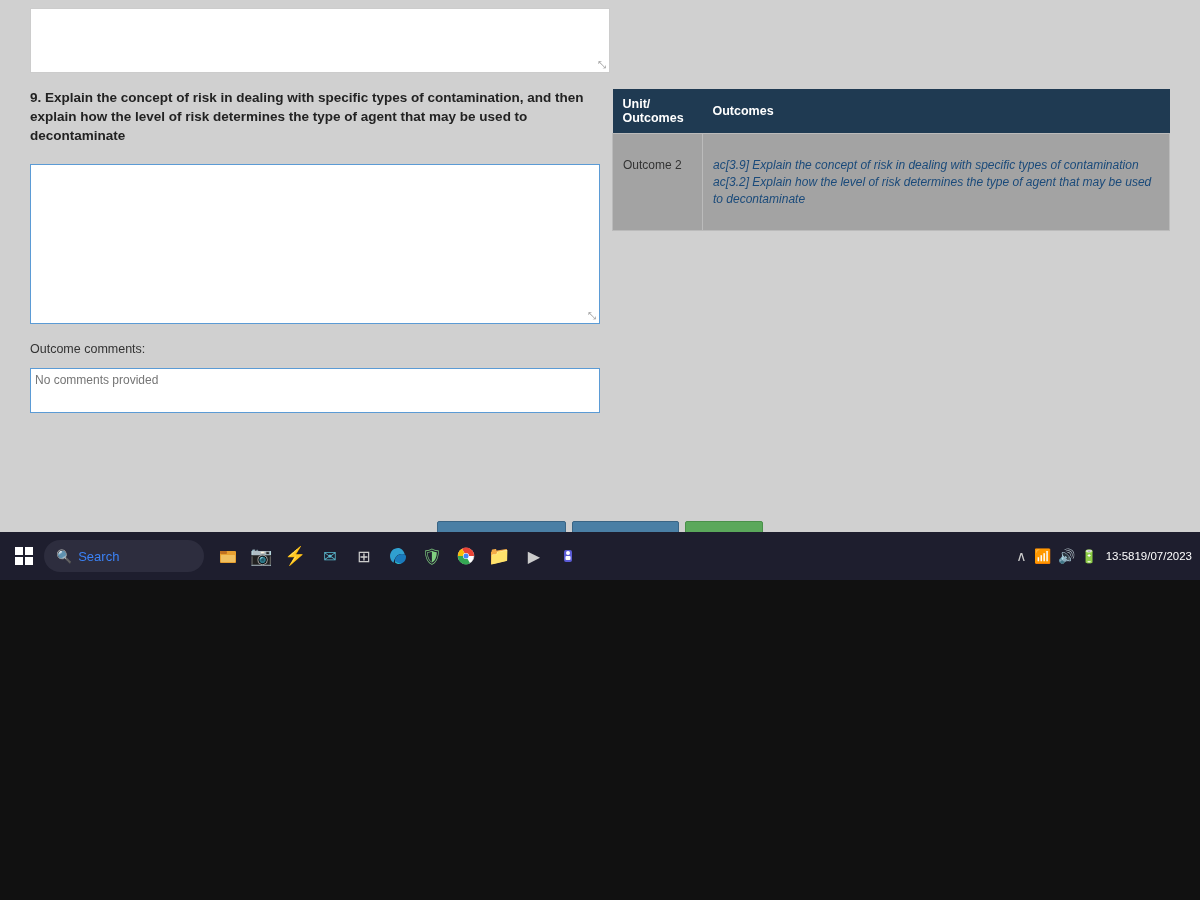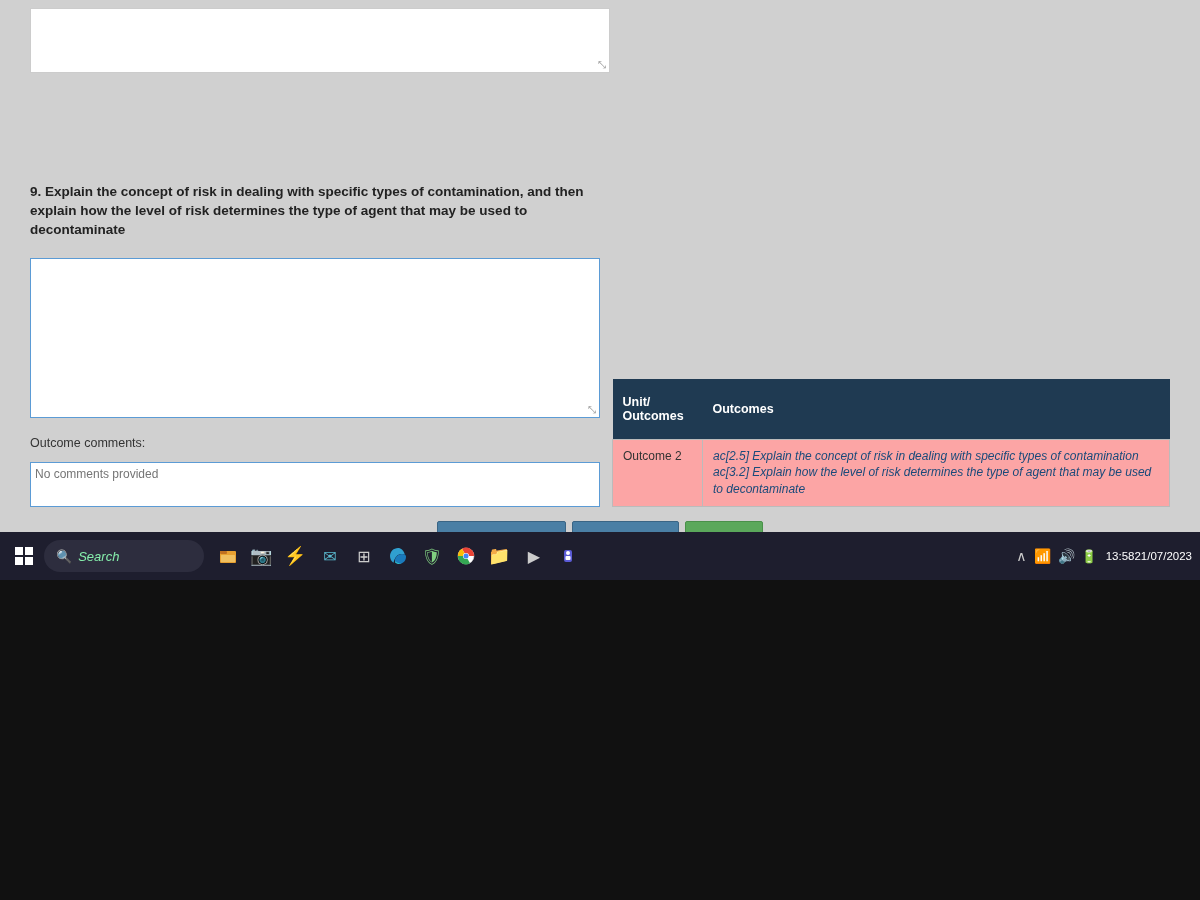--- a/index.html
+++ b/index.html
@@ -34,21 +34,20 @@
     }
 
     
     .question-section {
       display: flex;
       flex-direction: row;
       gap: 12px;
       margin-left: 10px;
       margin-right: 10px;
       flex: 1;
-      align-items: flex-end;
     }
 
     .left-panel {
       flex: 0 0 570px;
       display: flex;
       flex-direction: column;
       gap: 10px;
     }
 
     .right-panel {
@@ -82,35 +81,35 @@
     
     .criteria-table {
       width: 100%;
       border-collapse: collapse;
       font-size: 12px;
     }
 
     .criteria-table th {
       background: #1f3a52;
       color: white;
-      padding: 16px 10px;
+      padding: 8px 10px;
       text-align: left;
       font-weight: 600;
       font-size: 12.5px;
     }
 
     .criteria-table th:first-child {
       width: 90px;
     }
 
     .criteria-table td {
       border: 1px solid #bbb;
-      padding: 8px 10px;
+      padding: 23px 10px;
       vertical-align: top;
-      background: #fca5a5;
+      background: #a3a3a3;
       color: #333;
       font-size: 12px;
       line-height: 1.4;
     }
 
     .criteria-table td.outcome-cell {
       font-weight: 500;
       white-space: nowrap;
     }
 
@@ -199,23 +198,22 @@
       width: 160px;
       cursor: pointer;
     }
 
     .search-icon-svg {
       color: #aaa;
       font-size: 13px;
     }
 
     .search-text {
-      color: #86efac;
+      color: #3b82f6;
       font-size: 13px;
-      font-style: italic;
     }
 
     .taskbar-icons {
       display: flex;
       align-items: center;
       gap: 2px;
       margin-left: 4px;
     }
 
     .taskbar-icon {
@@ -366,21 +364,21 @@
           <thead>
             <tr>
               <th>Unit/ Outcomes</th>
               <th>Outcomes</th>
             </tr>
           </thead>
           <tbody>
             <tr>
               <td class="outcome-cell">Outcome 2</td>
               <td>
-                <span style="font-style:italic; color:#1a4a7a;">ac[2.5] Explain the concept of risk in dealing with specific types of contamination</span><br>
+                <span style="font-style:italic; color:#1a4a7a;">ac[3.9] Explain the concept of risk in dealing with specific types of contamination</span><br>
                 <span style="font-style:italic; color:#1a4a7a;">ac[3.2] Explain how the level of risk determines the type of agent that may be used to decontaminate</span>
               </td>
             </tr>
           </tbody>
         </table>
       </div>
 
     </div>
 
     <div class="buttons-row">
@@ -453,19 +451,19 @@
     <span class="arrow-up" style="font-size:14px; color:#ccc;">∧</span>
 
     <div class="sys-tray">
       <span class="sys-tray-icon">📶</span>
       <span class="sys-tray-icon">🔊</span>
       <span class="sys-tray-icon" style="font-size:13px;">🔋</span>
     </div>
 
     <div class="time-display">
       <span>13:58</span>
-      <span>21/07/2023</span>
+      <span>19/07/2023</span>
     </div>
   </div>
 
 </div>
 
 <div class="keyboard-area"></div>
 
 </body></html>

